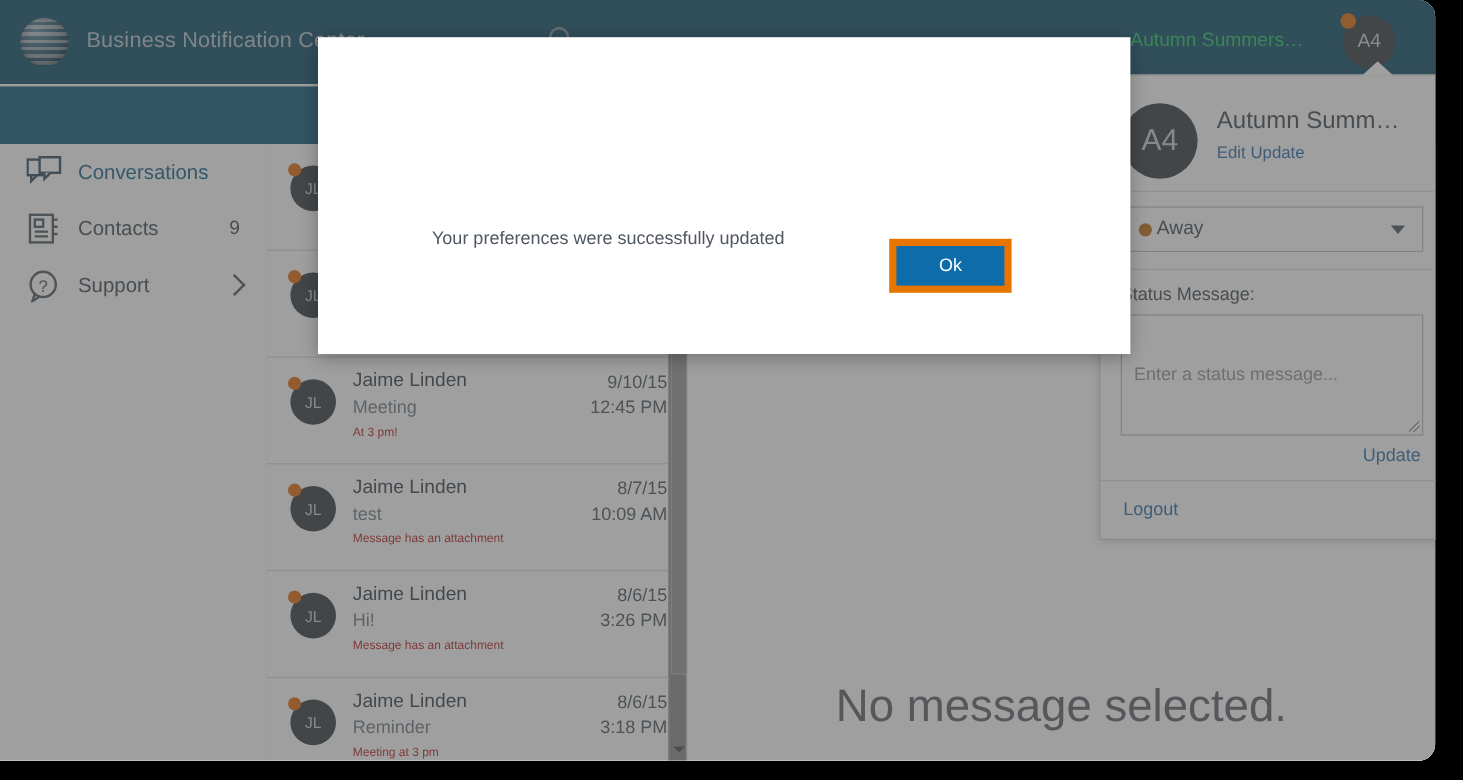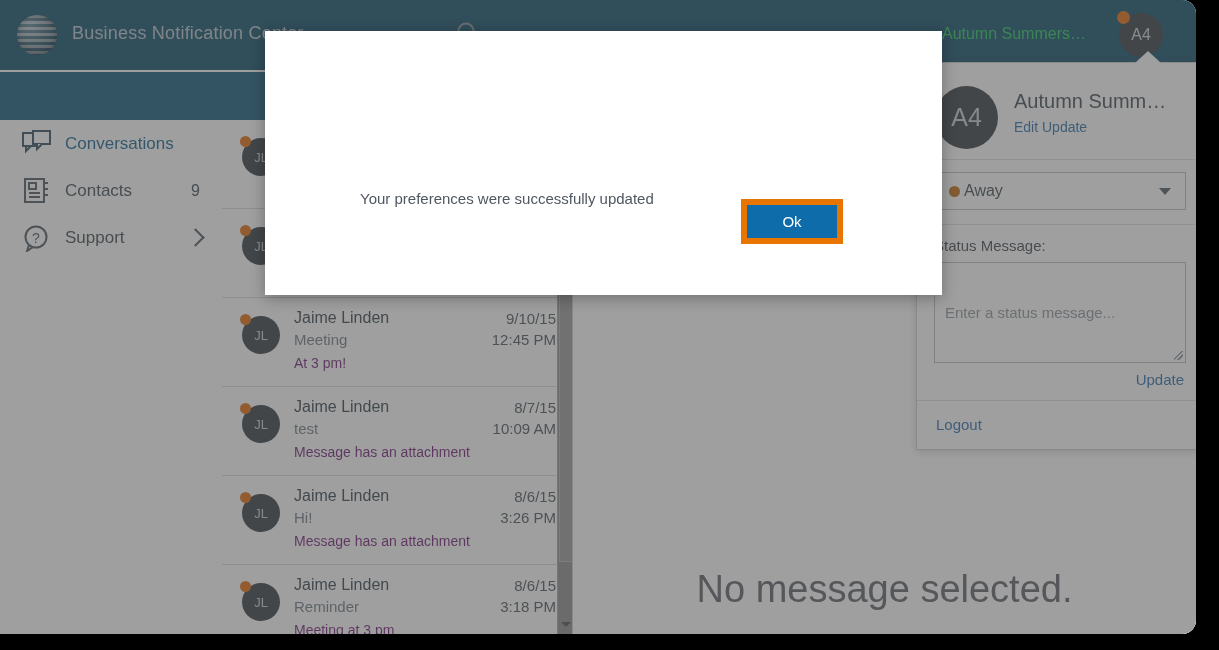--- a/index.html
+++ b/index.html
@@ -197,22 +197,22 @@
   }
   .conv-sub {
     position: absolute;
     left: 72px; top: 33px;
     font-size: 15px;
     color: #6f7b84;
   }
   .conv-prev {
     position: absolute;
     left: 72px; top: 57px;
-    font-size: 14px;
-    color: #701a75;
+    font-size: 10px;
+    color: #b91c1c;
   }
   .conv-meta {
     position: absolute;
     right: 16px; top: 10px;
     width: 118px;
     text-align: right;
     font-size: 15px;
     color: #49545c;
     line-height: 21px;
   }

